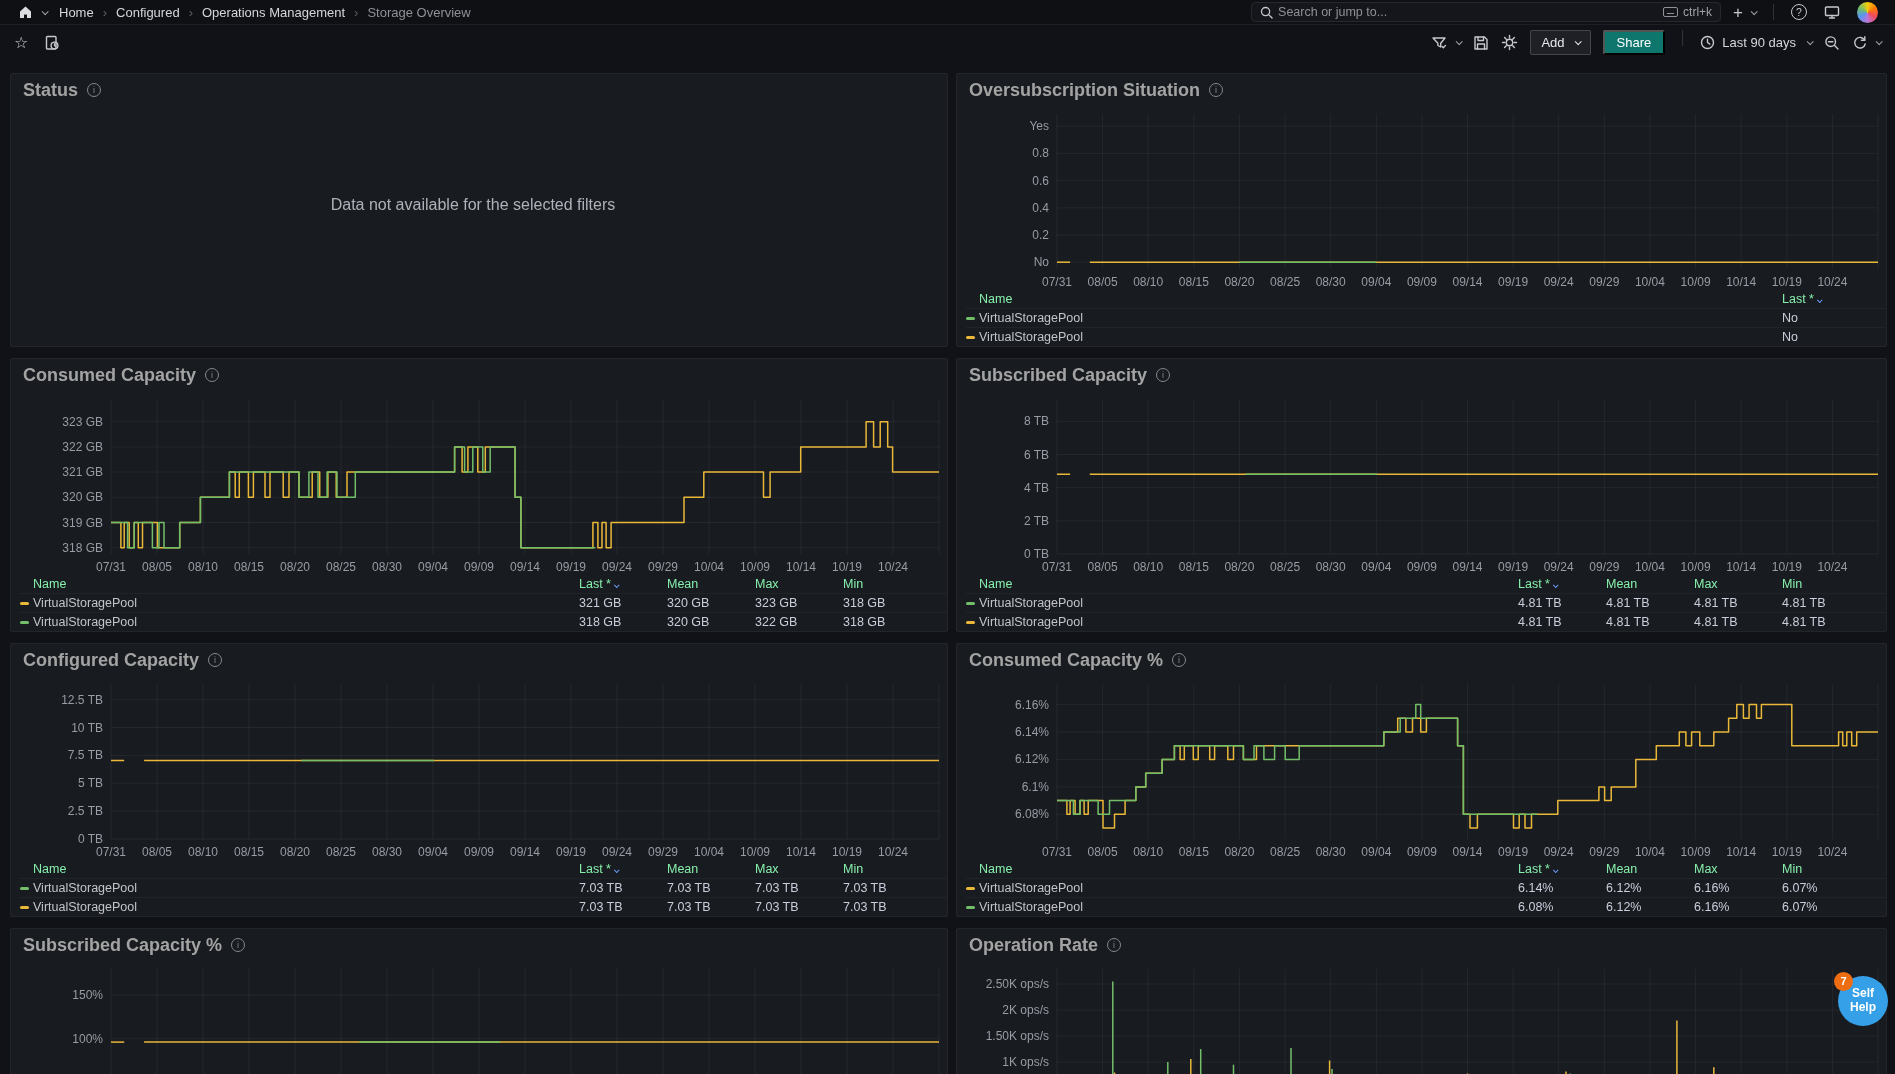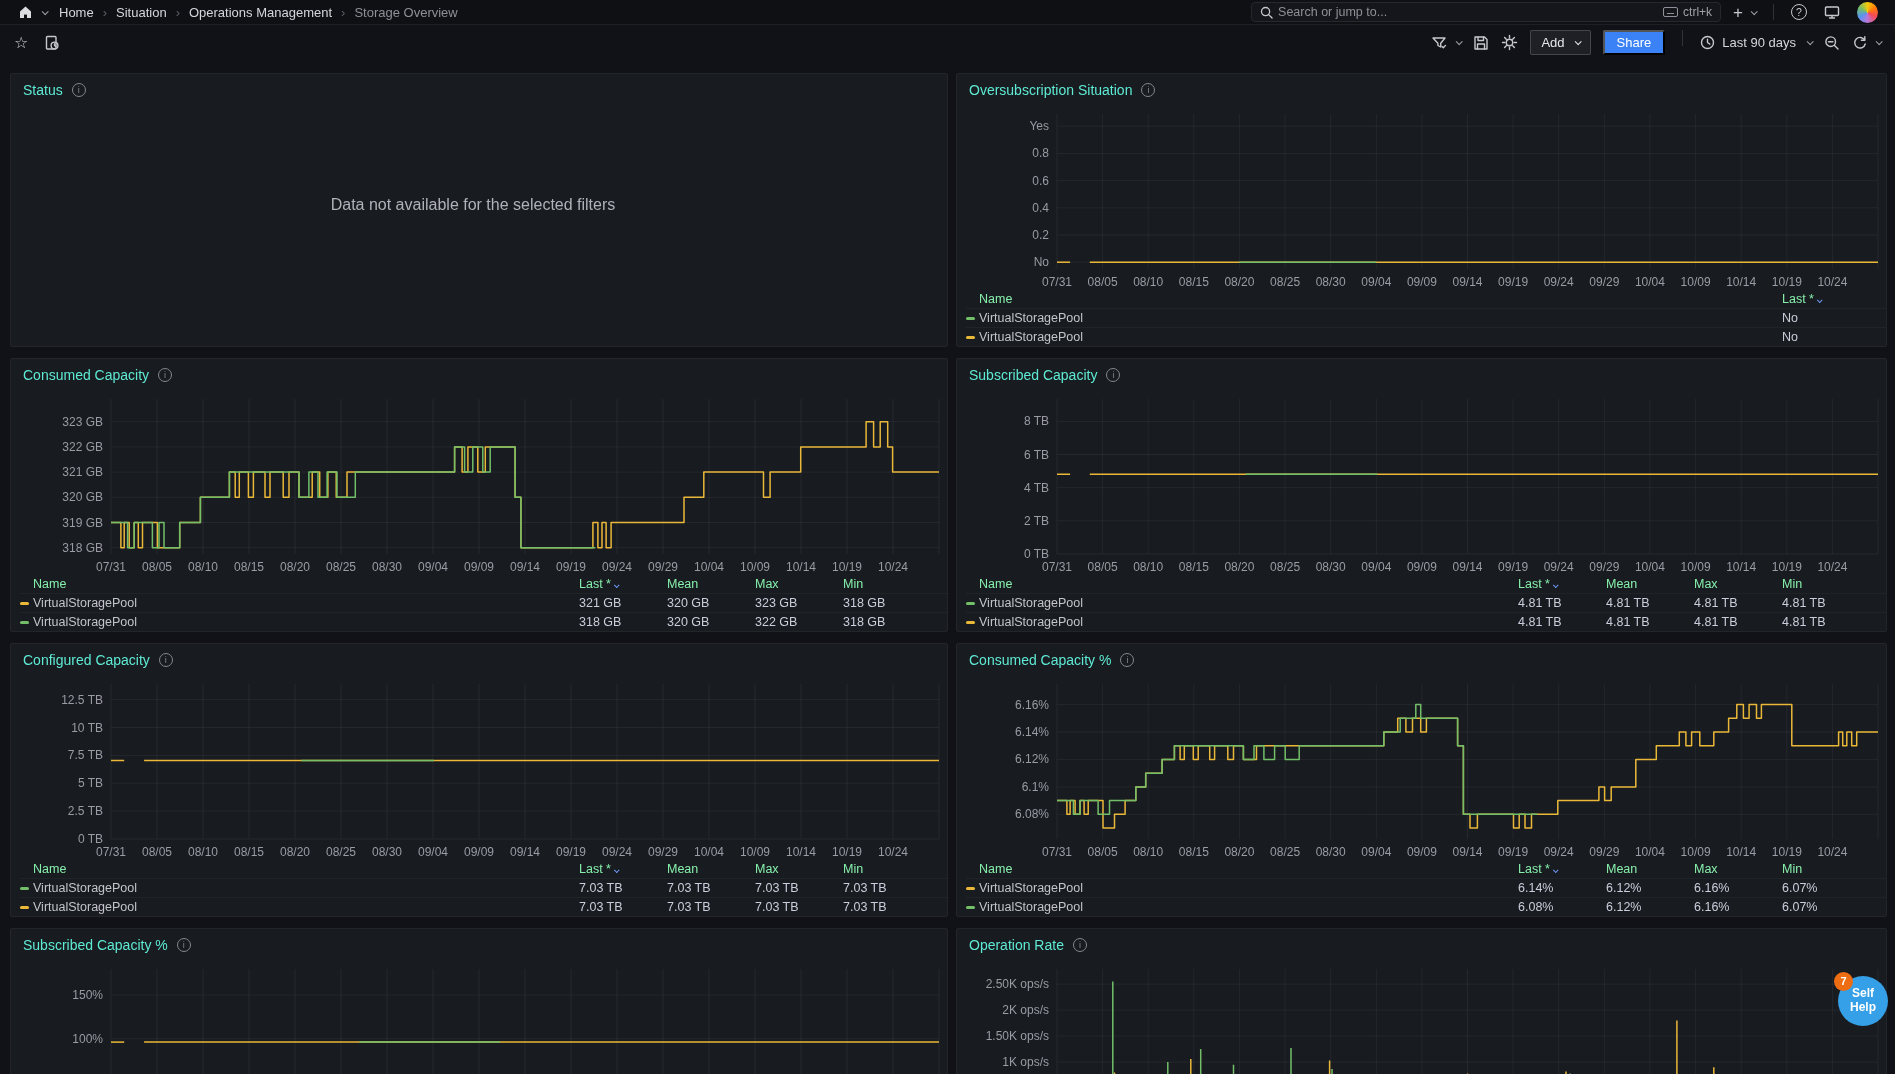--- a/index.html
+++ b/index.html
@@ -32,28 +32,28 @@
     background:conic-gradient(#f2cc0c,#ff780a,#f2495c,#b877d9,#5794f2,#73bf69,#f2cc0c); }
   .plus{ font-size:17px; line-height:1; color:#c7c8cd; }
   
   .toolbar{ height:35px; display:flex; align-items:center; padding:0 14px; gap:16px; }
   .tb-ic{ color:#c7c8cd; cursor:pointer; display:flex; align-items:center; gap:4px; }
   .star{ font-size:16px; }
   .tb-right{ margin-left:auto; display:flex; gap:12px; }
   .btn{ height:25px; border-radius:2px; display:flex; align-items:center; gap:6px;
     font-size:13px; cursor:pointer; }
   .btn-add{ padding:0 10px; background:rgba(204,204,220,0.08); border:1px solid rgba(204,204,220,0.22); color:#e6e7ea; }
-  .btn-share{ padding:0 12px; background:#3b82f6; color:#fff; font-weight:500; }
+  .btn-share{ padding:0 12px; background:#0f766e; color:#fff; font-weight:500; }
   .timepicker{ display:flex; align-items:center; gap:7px; color:#d5d6da; cursor:pointer; }
   
   .grid{ position:absolute; left:10px; top:73px;
     display:grid; grid-template-columns:938px 931px; grid-auto-rows:274px; gap:11px 8px; }
   .panel{ background:#181b1f; border:1px solid #23252b; border-radius:2px; overflow:hidden; position:relative; }
   .phead{ height:32px; display:flex; align-items:center; padding:0 12px; gap:9px; }
-  .ptitle{ font-size:14px; font-weight:400; color:#5eead4; cursor:pointer; }
+  .ptitle{ font-size:18px; font-weight:700; color:#a3a3a3; cursor:pointer; }
   .iinfo{ width:14px; height:14px; min-width:14px; border:1px solid #85878e; border-radius:50%;
     color:#85878e; font-size:9px; display:flex; align-items:center; justify-content:center; cursor:pointer; }
   .panel-msg{ position:absolute; left:0; right:12px; top:45%; text-align:center;
     color:#b0b1ba; font-size:16px; }
   .chart{ display:block; }
   .chart svg{ display:block; }
   .axis{ fill:#9a9ba5; font-size:12px; font-family:"Liberation Sans","DejaVu Sans",sans-serif; }
   
   .legend{ padding:1px 0 0 9px; font-size:12.5px; }
   .lg-head{ display:flex; align-items:center; height:18px; color:#86efac; }
@@ -81,21 +81,21 @@
 <div class="topnav">
   <span class="navic">
     <svg width="17" height="16" viewBox="0 0 17 16">
         <path d="M3 7.6L8.5 2.6 14 7.6V14H3z" fill="#dcdde1"></path>
         <path d="M7 14v-3.4h3V14" fill="#0e1014"></path>
       </svg>
     <span class="chev dim"></span>
   </span>
   <span class="crumb">Home</span>
   <span class="crumb-sep">›</span>
-  <span class="crumb">Situation</span>
+  <span class="crumb">Configured</span>
   <span class="crumb-sep">›</span>
   <span class="crumb">Operations Management</span>
   <span class="crumb-sep">›</span>
   <span class="crumb current">Storage Overview</span>
 
   <div class="searchbox">
     <svg width="13" height="13" viewBox="0 0 14 14">
         <circle class="ic" cx="6" cy="6" r="4.4"></circle>
         <path class="ic" d="M9.3 9.3L13 13"></path>
       </svg>

